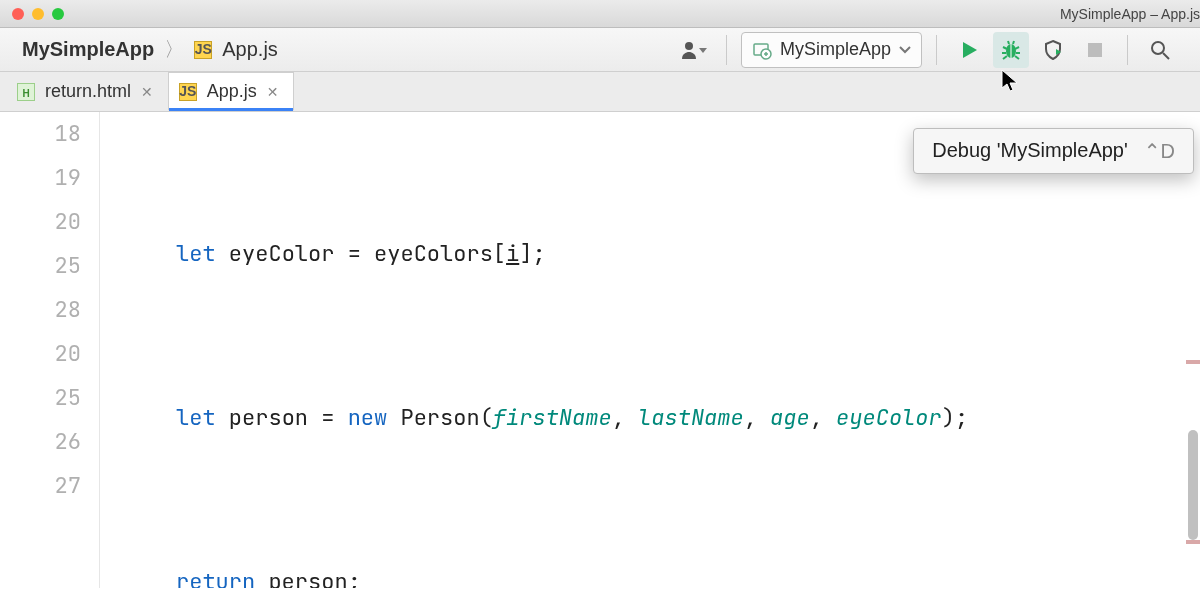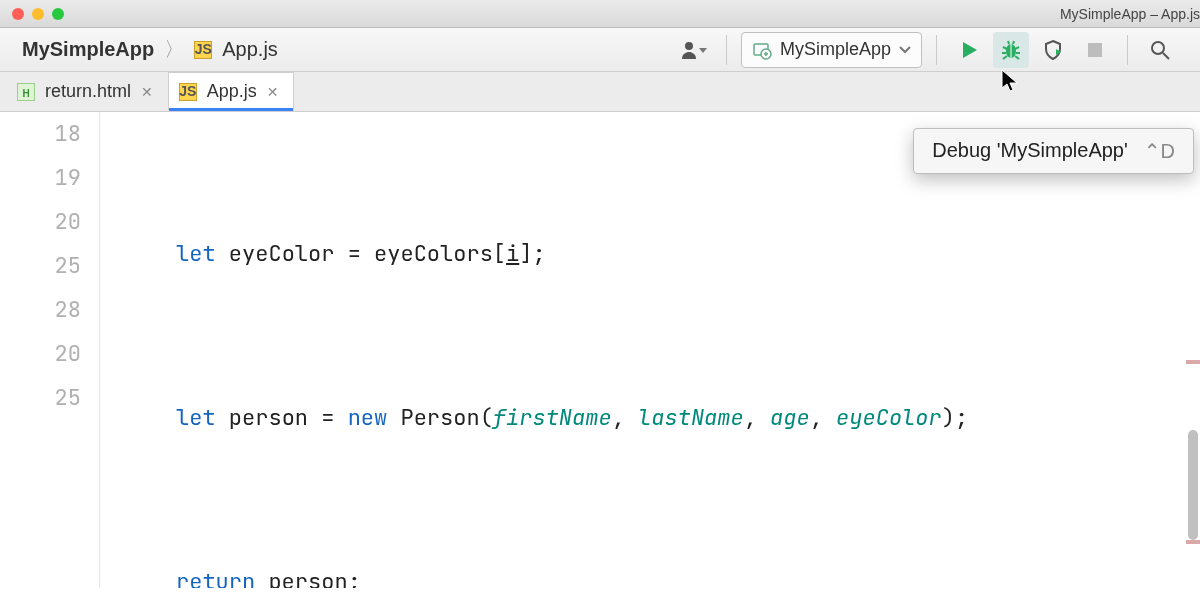--- a/index.html
+++ b/index.html
@@ -145,20 +145,22 @@
 
 <div class="editor">
   <div class="gutter">
     <div class="ln">18</div>
     <div class="ln">19</div>
     <div class="ln">20</div>
     <div class="ln">25</div>
     <div class="ln">28</div>
     <div class="ln">20</div>
     <div class="ln">25</div>
+    <div class="ln">26</div>
+    <div class="ln">27</div>
   </div>
   <div class="code">
     <div class="row">     <span class="kw">let</span> <span class="var">eyeColor</span><span> = </span><span class="var">eyeColors</span><span>[</span><span class="var under">i</span><span>];</span></div>
     <div class="row">     <span class="kw">let</span> <span class="var">person</span><span> = </span><span class="kw">new</span> <span class="var">Person</span><span>(</span><span class="fn">firstName</span><span>, </span><span class="fn">lastName</span><span>, </span><span class="fn">age</span><span>, </span><span class="fn">eyeColor</span><span>);</span></div>
     <div class="row">     <span class="kw">return</span> <span class="var">person</span><span>;</span></div>
     
     
     
     
     

